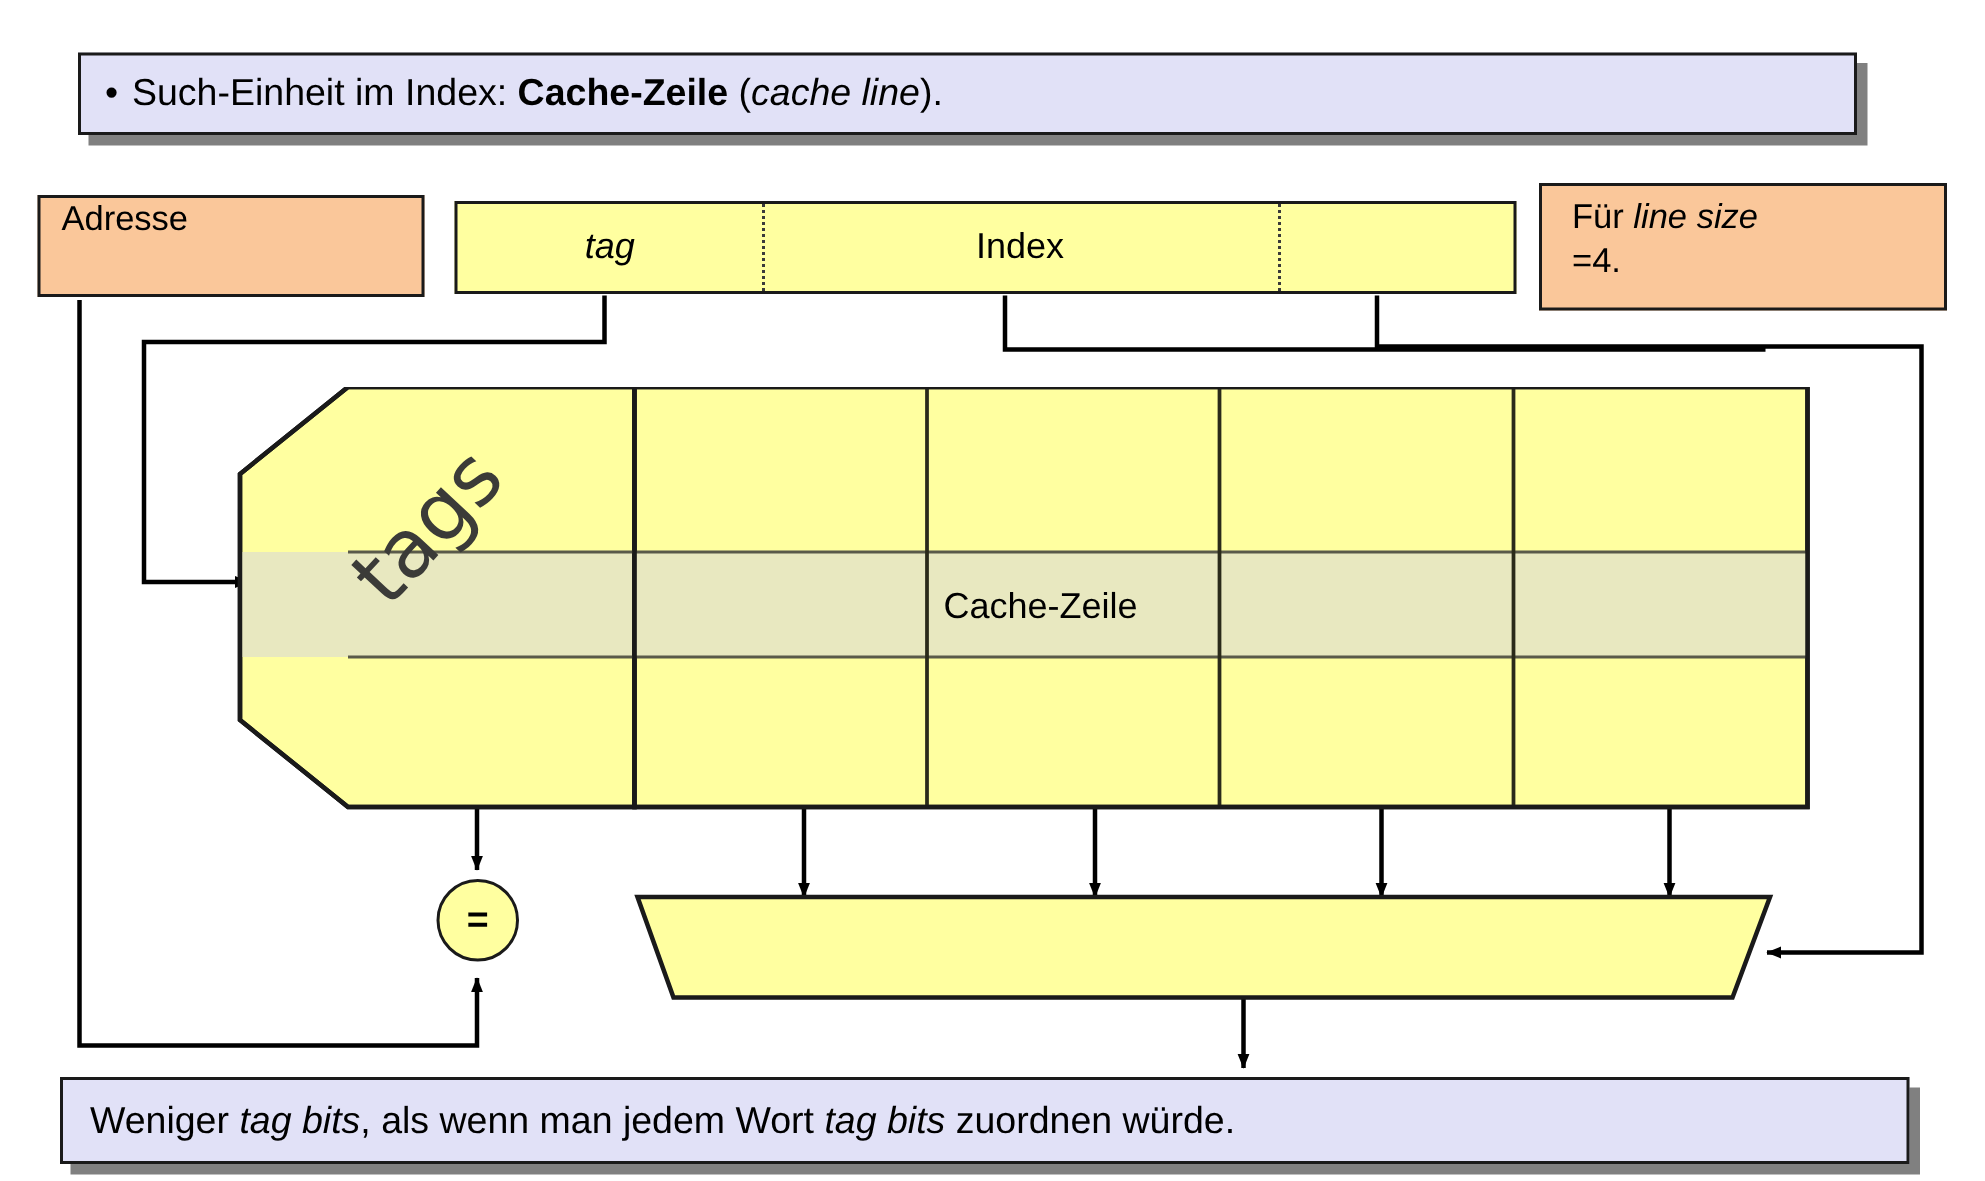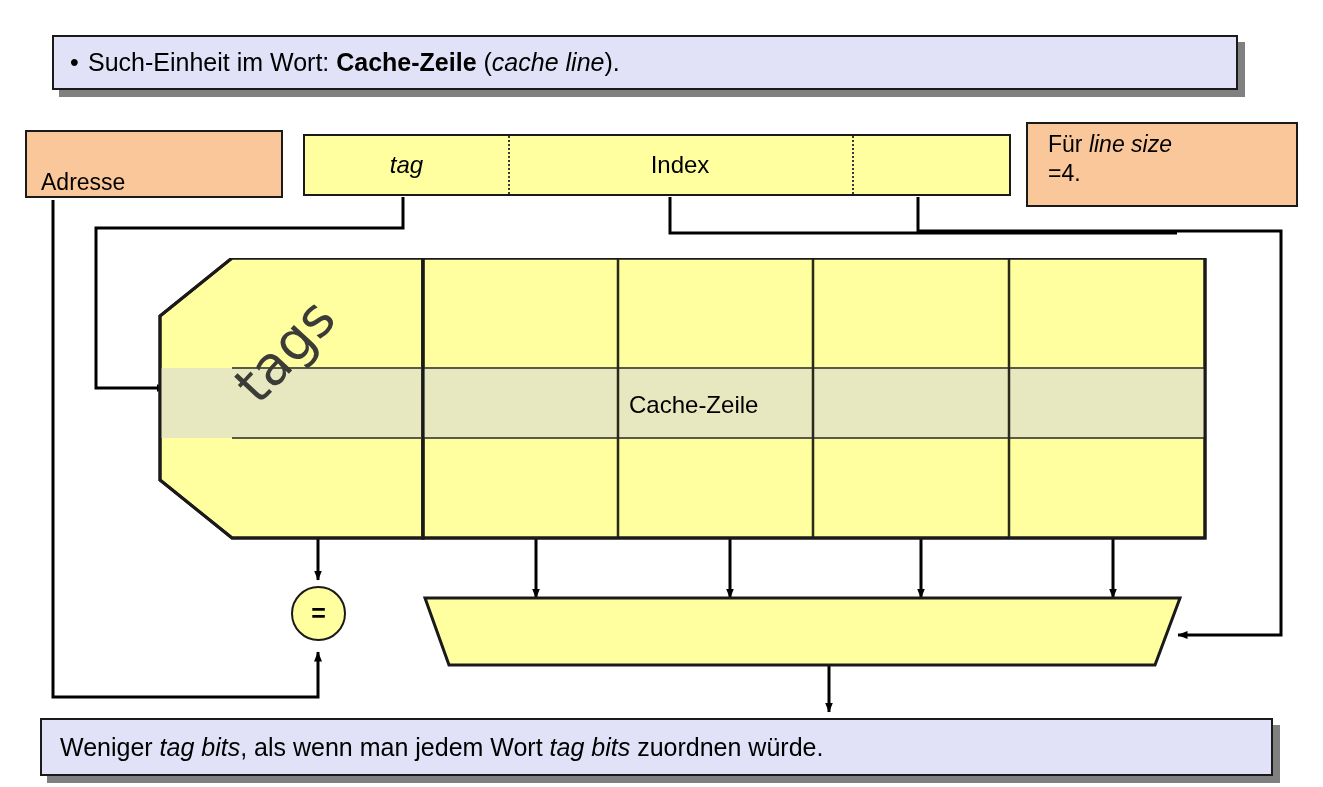--- a/index.html
+++ b/index.html
@@ -59,21 +59,21 @@
 
   
   .peach {
     position: absolute;
     background: #fac79a;
     border: 2px solid #1a1a1a;
     box-sizing: border-box;
     font-size: 23px;
     color: #000;
     display: flex;
-    align-items: flex-end;
+    align-items: flex-start;
   }
   .peach-addr {
     left: 25px;
     top: 130px;
     width: 258px;
     height: 68px;
     padding-left: 14px;
   }
   .peach-note {
     left: 1026px;
@@ -168,21 +168,21 @@
 
   .wires { position: absolute; left: 0; top: 0; }
 </style>
 </head>
 <body>
 
 <div id="stage">
 
   <div class="banner banner-top">
     <span class="banner-text">
-      <span class="bullet-dot">•</span><span>Such-Einheit im Wort: </span><span class="b">Cache-Zeile</span><span> (</span><span class="bi">cache line</span><span>).</span>
+      <span class="bullet-dot">•</span><span>Such-Einheit im Index: </span><span class="b">Cache-Zeile</span><span> (</span><span class="bi">cache line</span><span>).</span>
     </span>
   </div>
 
   <div class="peach peach-addr">
     <span>Adresse</span>
   </div>
 
   <div class="peach peach-note">
     <div><span>Für </span><span class="i">line size</span></div>
     <div>=4.</div>

